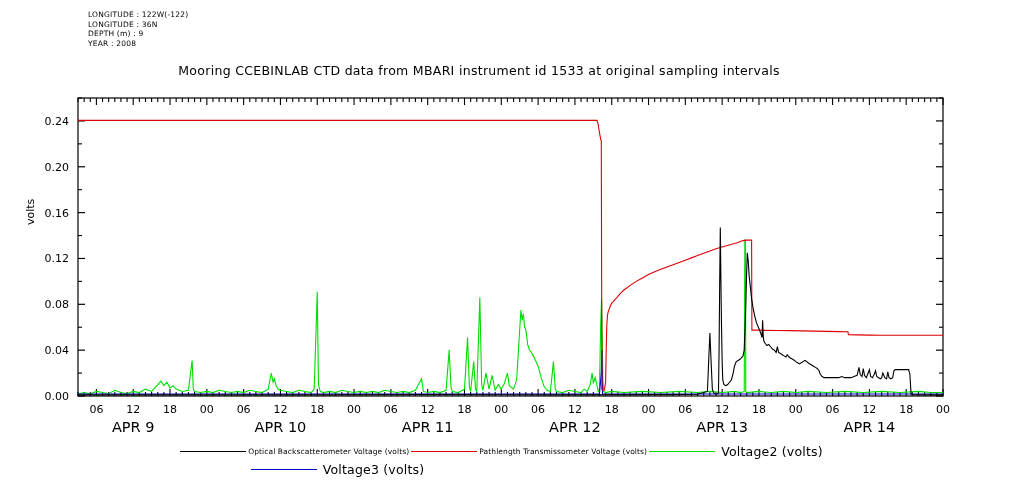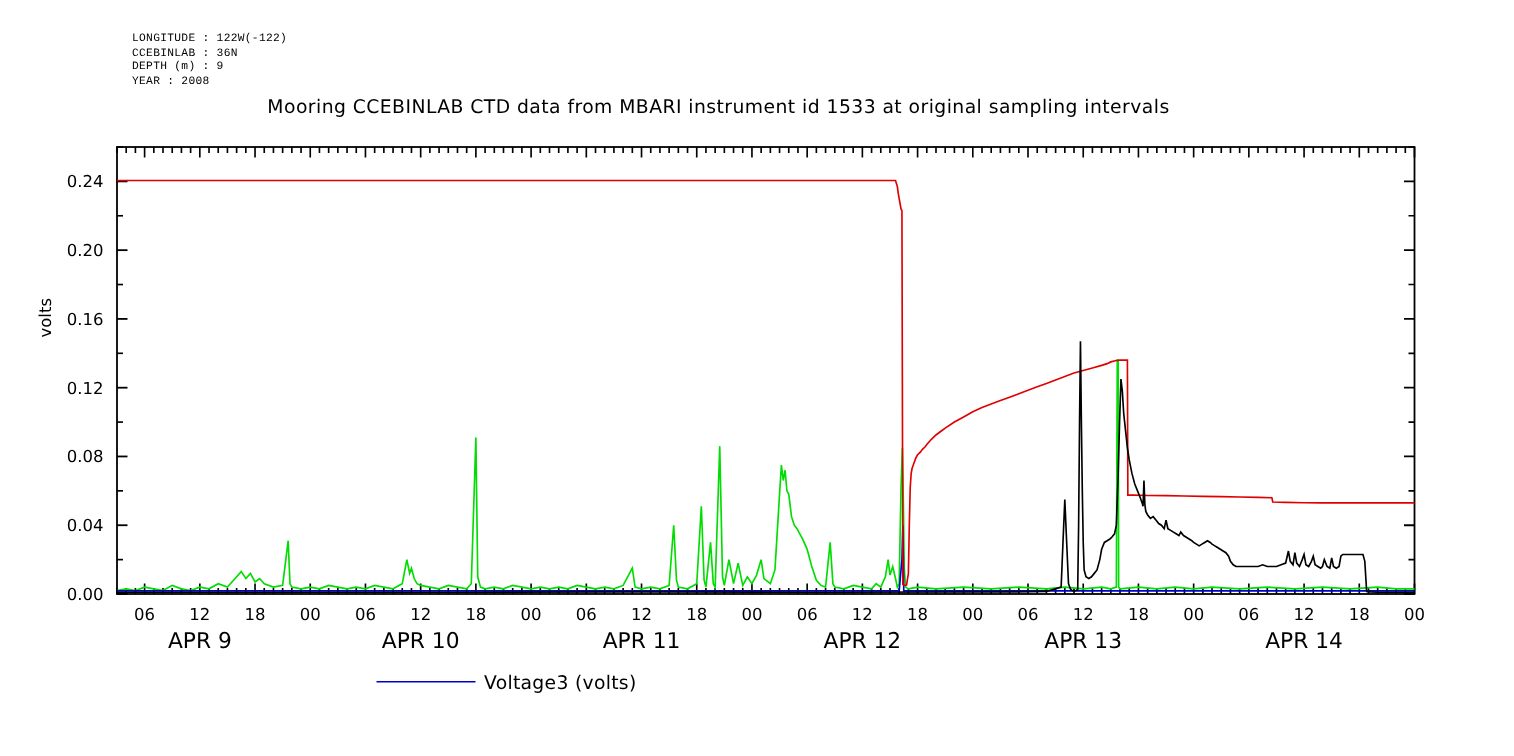--- a/index.html
+++ b/index.html
@@ -1,37 +1,37 @@
 <!DOCTYPE html>
 <html><head>
 <meta charset="utf-8">
 <style>
   html,body{margin:0;padding:0;background:#ffffff;}
   body{width:1009px;height:504px;position:relative;overflow:hidden;
        font-family:"DejaVu Sans","Liberation Sans",sans-serif;color:#000;}
-  .hdr{position:absolute;left:88px;top:22px;font-size:7.5px;line-height:9.6px;letter-spacing:.2px;font-family:Liberation Mono, monospace;}
+  .hdr{position:absolute;left:88px;top:10px;font-size:7.5px;line-height:9.6px;letter-spacing:.2px;}
   .hdr div{white-space:pre;}
   .title{position:absolute;left:0;top:63px;width:958px;text-align:center;
          font-size:12.5px;letter-spacing:.3px;}
   #plot{position:absolute;left:0;top:0;}
   .ylabel{position:absolute;left:24px;top:225px;font-size:11px;
           transform:rotate(-90deg);transform-origin:left top;white-space:nowrap;}
   .legend{position:absolute;left:0;top:444px;width:1009px;}
   .lgrow{display:flex;align-items:center;justify-content:center;}
   .lgitem{display:flex;align-items:center;}
   .lgline{display:inline-block;height:1.5px;width:66px;}
   .lgsm{font-size:7.5px;letter-spacing:.1px;padding:0 2px;white-space:nowrap;}
   .lgbig{font-size:12.5px;letter-spacing:.2px;padding:0 6px;white-space:nowrap;}
 </style>
 </head>
 <body>
 
 <div class="hdr">
   <div>LONGITUDE : 122W(-122)</div>
-  <div>CCEBINLAB : 36N</div>
+  <div>LONGITUDE : 36N</div>
   <div>DEPTH (m) : 9</div>
   <div>YEAR : 2008</div>
 </div>
 
 <div class="title">Mooring CCEBINLAB CTD data from MBARI instrument id 1533 at original sampling intervals</div>
 
 <div class="ylabel">volts</div>
 
 <svg id="plot" width="1009" height="504">
     <rect x="78" y="98" width="865" height="298" fill="none" stroke="#000" stroke-width="1.2"></rect>
@@ -384,19 +384,33 @@
     <text x="574.9148936170213" y="432" text-anchor="middle" font-size="14.5" font-family="&quot;DejaVu Sans&quot;,&quot;Liberation Sans&quot;,sans-serif" fill="#000">APR 12</text>
     <text x="722.1489361702128" y="432" text-anchor="middle" font-size="14.5" font-family="&quot;DejaVu Sans&quot;,&quot;Liberation Sans&quot;,sans-serif" fill="#000">APR 13</text>
     <text x="869.3829787234042" y="432" text-anchor="middle" font-size="14.5" font-family="&quot;DejaVu Sans&quot;,&quot;Liberation Sans&quot;,sans-serif" fill="#000">APR 14</text>
     <polyline points="78.00,393.71 84.13,392.56 90.27,393.71 96.40,391.42 102.54,392.56 108.67,393.71 114.81,390.27 120.94,392.56 127.08,393.71 133.21,391.42 139.35,392.56 145.48,389.12 151.62,391.42 157.75,384.54 160.82,381.10 163.89,385.68 166.95,382.25 170.02,387.98 173.09,385.68 176.16,389.12 182.29,391.42 188.43,390.27 192.11,360.47 193.33,389.12 194.56,391.42 200.70,392.56 206.83,391.42 212.96,392.56 219.10,390.27 225.23,391.42 231.37,392.56 237.50,391.42 243.64,392.56 249.77,390.27 255.91,391.42 262.04,392.56 268.18,389.12 271.24,373.08 273.09,382.25 274.31,378.81 276.15,385.68 277.99,389.12 280.45,390.27 286.58,391.42 292.72,392.56 298.85,390.27 304.99,391.42 311.12,392.56 314.19,389.12 317.26,291.70 318.48,384.54 320.32,391.42 323.39,392.56 329.52,391.42 335.66,392.56 341.79,390.27 347.93,391.42 354.06,392.56 360.20,391.42 366.33,392.56 372.47,391.42 378.60,392.56 384.74,390.27 390.87,391.42 397.01,392.56 403.14,391.42 409.28,392.56 415.41,390.27 421.55,378.81 423.39,391.42 427.68,392.56 433.82,391.42 439.95,392.56 446.09,390.27 449.15,350.15 450.99,386.83 452.22,391.42 458.35,392.56 464.49,389.12 467.56,337.55 469.40,386.83 470.62,391.42 473.69,361.62 475.53,389.12 476.76,391.42 479.83,297.43 481.67,384.54 482.89,390.27 485.96,373.08 489.03,389.12 492.10,375.37 495.16,390.27 498.23,384.54 501.30,389.12 504.37,383.39 507.43,373.08 509.27,385.68 513.57,389.12 516.63,379.95 519.70,329.52 520.93,310.04 522.16,320.35 523.38,313.48 524.61,327.23 525.84,329.52 527.68,344.42 529.52,350.15 531.36,352.45 533.20,355.88 535.04,359.32 538.11,366.20 541.17,377.66 544.24,386.83 547.31,390.27 550.38,391.42 553.44,361.62 555.28,389.12 556.51,391.42 562.65,392.56 568.78,390.27 574.91,391.42 581.05,392.56 584.12,389.12 587.18,391.42 590.25,384.54 592.09,373.08 593.32,383.39 595.16,377.66 597.00,385.68 598.23,391.42 599.45,389.12 600.68,324.94 601.60,298.58 602.21,332.96 602.83,378.81 603.75,391.42 605.59,392.56 611.72,391.42 623.99,392.56 642.40,391.42 660.80,392.56 679.21,391.42 697.61,392.56 709.88,391.42 722.15,392.56 734.42,391.42 740.55,392.56 744.23,391.42 744.85,240.12 745.46,240.12 745.77,391.42 746.69,392.56 758.96,391.42 771.23,392.56 783.50,391.42 795.77,392.56 808.04,391.42 826.44,392.56 844.84,391.42 863.25,392.56 881.65,391.42 900.06,392.56 918.46,391.42 930.73,392.56 943.00,392.56" fill="none" stroke="#00dd00" stroke-width="1.1" stroke-linejoin="miter" stroke-linecap="butt"></polyline>
     <polyline points="78.00,393.94 120.94,393.94 182.29,393.94 243.64,393.94 304.99,393.94 366.33,393.94 427.68,393.94 489.03,393.94 550.38,393.94 581.05,393.94 599.45,393.94 601.29,373.08 601.91,350.15 602.52,393.94 611.72,393.94 673.07,393.94 734.42,393.94 795.77,393.94 857.11,393.94 918.46,393.94 943.00,393.94" fill="none" stroke="#0000cc" stroke-width="1.1" stroke-linejoin="miter" stroke-linecap="butt"></polyline>
     <polyline points="78.00,120.35 182.29,120.35 304.99,120.35 427.68,120.35 550.38,120.35 587.18,120.35 597.00,120.35 598.23,124.36 598.84,128.95 599.45,132.38 600.07,135.82 600.68,139.26 601.29,140.41 601.91,389.70 603.13,390.27 604.36,390.04 605.59,382.25 606.20,350.15 606.82,324.94 607.43,315.77 608.04,312.33 609.27,308.89 610.50,305.45 611.72,303.16 613.56,301.44 614.79,299.72 616.63,298.00 617.86,296.28 620.93,292.85 623.99,289.98 627.06,287.69 630.13,285.40 636.26,281.38 642.40,277.95 648.53,274.51 654.67,271.64 660.80,269.35 666.94,267.06 673.07,264.77 679.21,262.47 685.34,260.18 691.48,257.89 697.61,255.60 703.74,253.30 709.88,251.01 716.01,248.72 722.15,247.00 728.28,245.28 734.42,243.56 738.10,242.42 740.55,241.27 744.23,240.35 746.69,240.12 751.60,240.12 751.90,330.10 755.89,330.10 765.09,330.33 777.36,330.44 789.63,330.67 801.90,330.90 814.17,331.13 826.44,331.36 838.71,331.59 847.91,331.82 848.52,334.68 857.11,334.91 869.38,335.14 881.65,335.25 893.92,335.25 906.19,335.25 918.46,335.25 930.73,335.25 943.00,335.25" fill="none" stroke="#e00000" stroke-width="1.1" stroke-linejoin="miter" stroke-linecap="butt"></polyline>
     <polyline points="78.00,394.85 182.29,394.85 304.99,394.85 427.68,394.62 550.38,394.85 673.07,394.62 697.61,394.28 707.43,391.42 708.65,361.62 709.88,332.96 711.11,361.62 712.33,389.12 713.56,392.56 714.79,393.71 716.01,393.94 717.24,393.71 718.47,393.13 719.08,350.15 719.70,281.38 720.31,227.52 720.92,281.38 721.54,327.23 722.15,361.62 722.76,379.95 723.99,384.54 725.83,385.68 727.67,384.54 729.51,382.25 731.35,379.95 733.19,373.08 734.42,366.20 736.26,361.62 738.10,360.47 739.94,359.32 741.17,358.18 743.01,355.88 744.23,350.15 745.46,315.77 746.38,281.38 747.30,252.73 748.22,260.75 749.14,275.65 750.37,287.12 751.60,298.58 752.82,306.60 754.66,315.77 756.50,322.65 758.34,327.23 760.18,331.82 761.41,335.25 762.02,337.55 762.64,320.35 763.25,336.40 763.87,340.98 765.09,343.28 766.93,345.57 768.77,344.42 770.61,346.72 772.45,349.01 774.29,350.15 776.13,352.45 777.36,346.72 778.59,352.45 780.43,353.59 782.27,354.74 784.11,355.88 785.95,357.03 787.18,354.74 789.02,357.03 790.86,358.18 792.70,359.32 794.54,360.47 795.77,361.62 797.61,362.76 799.45,363.91 801.29,362.76 803.13,361.62 804.97,360.47 806.81,361.62 808.04,362.76 809.88,363.91 811.72,365.05 813.56,366.20 815.40,367.35 817.24,368.49 819.08,370.78 820.30,374.22 822.15,376.52 823.99,377.66 826.44,377.66 829.51,377.66 832.57,377.66 835.64,377.66 838.71,377.66 841.78,376.52 844.84,377.66 847.91,377.66 850.98,377.66 854.05,376.52 857.11,375.37 858.95,367.35 860.18,374.22 862.02,376.52 863.25,368.49 864.48,375.37 866.32,377.66 868.16,373.08 869.38,369.64 870.61,376.52 872.45,377.66 874.29,374.22 875.52,370.78 876.74,376.52 878.59,377.66 880.43,378.81 881.65,377.66 882.88,373.08 884.72,377.66 886.56,378.81 887.79,371.93 889.01,377.66 890.85,378.81 892.70,377.66 893.92,370.78 895.15,369.64 896.99,369.64 898.83,369.64 900.06,369.64 903.12,369.64 906.19,369.64 908.65,369.64 909.87,374.22 911.10,394.28 913.55,394.62 918.46,394.85 930.73,394.85 943.00,394.85" fill="none" stroke="#000000" stroke-width="1.1" stroke-linejoin="miter" stroke-linecap="butt"></polyline>
   </svg>
 
 <div class="legend">
+  <div class="lgrow">
+    <span class="lgitem">
+      <span class="lgline" style="background:#000"></span>
+      <span class="lgsm">Optical Backscatterometer Voltage (volts)</span>
+    </span>
+    <span class="lgitem">
+      <span class="lgline" style="background:#e00000"></span>
+      <span class="lgsm">Pathlength Transmissometer Voltage (volts)</span>
+    </span>
+    <span class="lgitem">
+      <span class="lgline" style="background:#00dd00"></span>
+      <span class="lgbig">Voltage2 (volts)</span>
+    </span>
+  </div>
   <div class="lgrow" style="margin-top:3px;padding-right:372px;padding-left:44px;">
     <span class="lgitem">
       <span class="lgline" style="background:#0000cc"></span>
       <span class="lgbig">Voltage3 (volts)</span>
     </span>
   </div>
 </div>
 
 </body></html>

